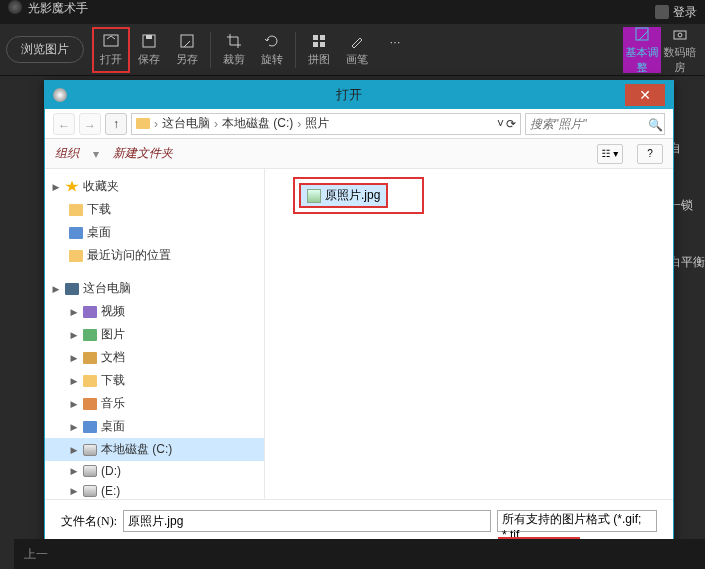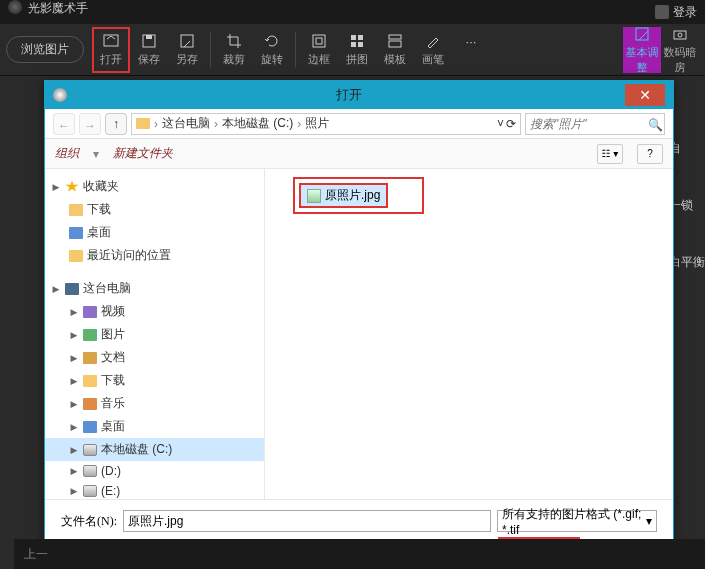--- a/index.html
+++ b/index.html
@@ -70,21 +70,21 @@
 .file-area { flex: 1; padding: 8px; position: relative; }
 .file-item { display: inline-flex; align-items: center; gap: 4px; padding: 2px 6px; font-size: 12px; cursor: pointer; }
 .file-item.selected { background: #cde8ff; border: 2px solid #d33; }
 .file-item .fic { width: 14px; height: 14px; background: linear-gradient(#dfe,#9c9); border: 1px solid #8a8; }
 .file-highlight-outer { border: 2px solid #d33; padding: 4px 34px 4px 4px; display: inline-block; margin-left: 20px; }
 
 .dlg-footer { padding: 10px 16px; display: flex; flex-direction: column; gap: 10px; border-top: 1px solid #e8e8e8; }
 .footer-row { display: flex; align-items: center; gap: 6px; font-size: 12px; }
 .footer-row label { white-space: nowrap; font-family: Liberation Serif, serif; }
 .fn-input { flex: 1; height: 22px; border: 1px solid #aaa; padding: 0 4px; font-size: 12px; }
-.filter-select { width: 160px; height: 22px; border: 1px solid #aaa; padding: 0 4px; font-size: 12px; display: flex; align-items: center; justify-content: space-between; }
+.filter-select { width: 160px; height: 22px; border: 1px solid #aaa; padding: 0 4px; font-size: 12px; display: flex; align-items: center; justify-content: space-between; flex-direction: column; }
 .dlg-btn { width: 72px; height: 24px; border: 1px solid #888; background: #eee; font-size: 12px; cursor: pointer; display: flex; align-items: center; justify-content: center; }
 .dlg-btn.primary { outline: 3px solid #d33; outline-offset: 2px; }
 .btn-row { display: flex; justify-content: flex-end; gap: 10px; }
 
 .bottom-bar { position: absolute; left: 14px; bottom: 0; height: 30px; width: 100%; background: #1a1a1a; display: flex; align-items: center; padding: 0 10px; color: #888; font-size: 12px; }
 
 svg { display: block; }
 </style>
 </head>
 <body>
@@ -144,45 +144,27 @@
           <path d="M4 9a5 5 0 1 1 2 4" fill="none" stroke="currentColor"></path>
           <path d="M4 9l-2-2M4 9l2-2" stroke="currentColor"></path>
         </svg>
       </span>
     <span>旋转</span>
   </div>
   <div class="tool-sep"></div>
   <div class="tool-btn">
     <span class="ic">
         <svg width="18" height="18" viewBox="0 0 18 18">
-          <rect x="3" y="3" width="12" height="12" fill="none" stroke="currentColor"></rect>
-          <rect x="6" y="6" width="6" height="6" fill="none" stroke="currentColor"></rect>
-        </svg>
-      </span>
-    <span>边框</span>
-  </div>
-  <div class="tool-btn">
-    <span class="ic">
-        <svg width="18" height="18" viewBox="0 0 18 18">
           <rect x="3" y="3" width="5" height="5" fill="currentColor"></rect>
           <rect x="10" y="3" width="5" height="5" fill="currentColor"></rect>
           <rect x="3" y="10" width="5" height="5" fill="currentColor"></rect>
           <rect x="10" y="10" width="5" height="5" fill="currentColor"></rect>
         </svg>
       </span>
     <span>拼图</span>
-  </div>
-  <div class="tool-btn">
-    <span class="ic">
-        <svg width="18" height="18" viewBox="0 0 18 18">
-          <rect x="3" y="3" width="12" height="4" fill="none" stroke="currentColor"></rect>
-          <rect x="3" y="9" width="12" height="6" fill="none" stroke="currentColor"></rect>
-        </svg>
-      </span>
-    <span>模板</span>
   </div>
   <div class="tool-btn">
     <span class="ic">
         <svg width="18" height="18" viewBox="0 0 18 18">
           <path d="M4 14l8-8 2 2-8 8z" fill="none" stroke="currentColor"></path>
         </svg>
       </span>
     <span>画笔</span>
   </div>
   <div class="tool-btn">

